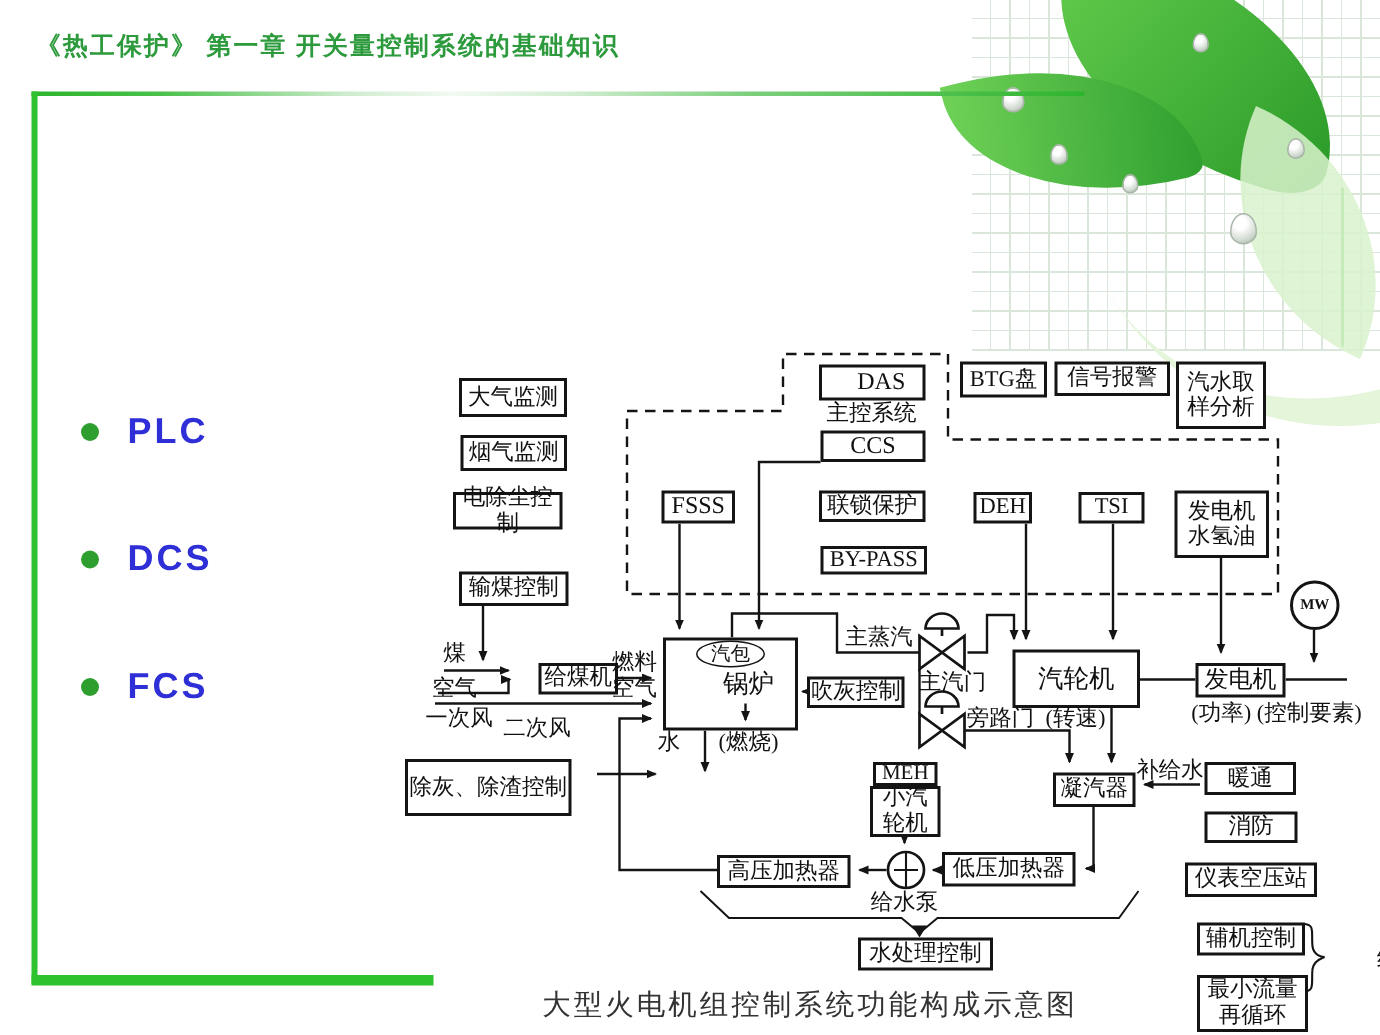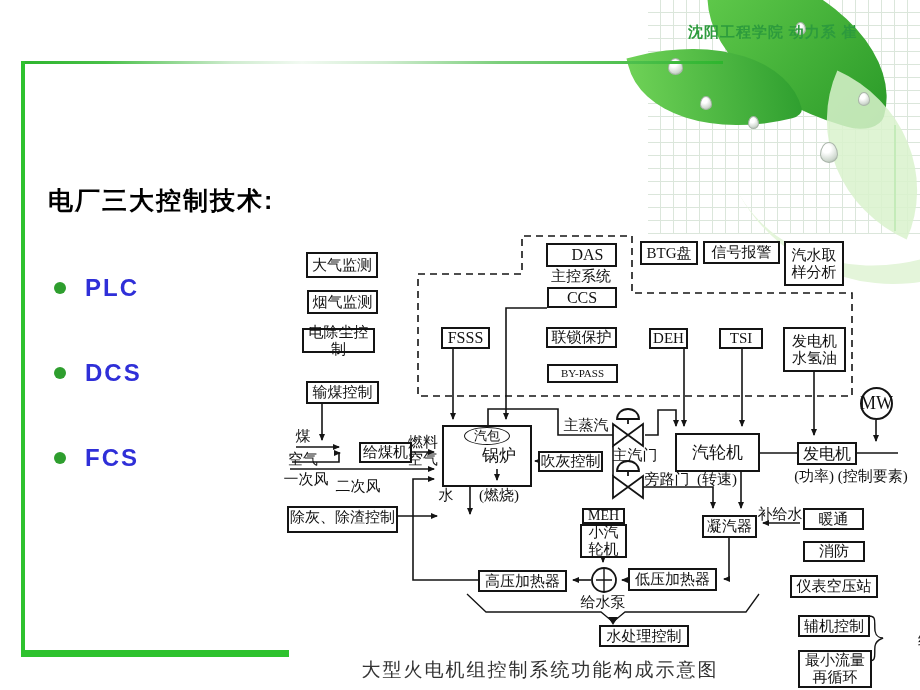--- a/index.html
+++ b/index.html
@@ -73,23 +73,22 @@
   <div class="drop" style="left:700px;top:96px;width:10px;height:12px;"></div>
   <div class="drop" style="left:748px;top:116px;width:9px;height:11px;"></div>
   <div class="drop" style="left:820px;top:142px;width:16px;height:19px;"></div>
   <div class="drop" style="left:858px;top:92px;width:10px;height:12px;"></div>
   <div class="drop" style="left:795px;top:22px;width:9px;height:11px;"></div>
 
   <div class="topline"></div>
   <div class="leftbar"></div>
   <div class="bottombar"></div>
 
-  <div class="hdrR">沈阳工程学院  动力系  崔</div>
-
-  <div class="subtitle">电厂三大控制技术:</div>
+  <div class="hdrL">《热工保护》  第一章  开关量控制系统的基础知识</div>
+
 
   <div class="bullet" style="top:274px;">
     <span class="bdot"></span>
     <span class="btxt">PLC</span>
   </div>
   <div class="bullet" style="top:359px;">
     <span class="bdot"></span>
     <span class="btxt">DCS</span>
   </div>
   <div class="bullet" style="top:444px;">
@@ -165,21 +164,21 @@
   <div id="diagram-nodes">
       <div class="dnode box" style="left: 306px; top: 252px; width: 72px; height: 26px; text-align: right;">大气监测</div>
       <div class="dnode box" style="left: 307px; top: 290px; width: 71px; height: 24px;">烟气监测</div>
       <div class="dnode box" style="left: 302px; top: 328px; width: 73px; height: 25px;">电除尘控制</div>
       <div class="dnode box" style="left: 306px; top: 381px; width: 73px; height: 23px;">输煤控制</div>
       <div class="dnode box" style="left: 546px; top: 243px; width: 71px; height: 24px; font-size: 16px; padding-left: 12px;">DAS</div>
       <div class="dnode label" style="left: 545px; top: 266px; width: 72px; height: 20px;">主控系统</div>
       <div class="dnode box" style="left: 547px; top: 287px; width: 70px; height: 21px; font-size: 16px; text-align: right;">CCS</div>
       <div class="dnode box" style="left: 441px; top: 327px; width: 49px; height: 22px; font-size: 16px;">FSSS</div>
       <div class="dnode box" style="left: 546px; top: 327px; width: 71px; height: 21px;">联锁保护</div>
-      <div class="dnode box" style="left: 547px; top: 364px; width: 71px; height: 19px; font-size: 11px;">BY-PASS</div>
+      <div class="dnode box" style="left: 547px; top: 364px; width: 71px; height: 19px; font-size: 15px;">BY-PASS</div>
       <div class="dnode box" style="left: 640px; top: 241px; width: 58px; height: 24px;">BTG盘</div>
       <div class="dnode box" style="left: 703px; top: 241px; width: 77px; height: 23px;">信号报警</div>
       <div class="dnode box" style="left: 784px; top: 241px; width: 60px; height: 45px;">汽水取
 样分析</div>
       <div class="dnode box" style="left: 649px; top: 328px; width: 39px; height: 21px; font-size: 15px;">DEH</div>
       <div class="dnode box" style="left: 719px; top: 328px; width: 44px; height: 21px; font-size: 15px;">TSI</div>
       <div class="dnode box" style="left: 783px; top: 327px; width: 63px; height: 45px;">发电机
 水氢油</div>
       <div class="dnode box thick" style="left: 442px; top: 425px; width: 90px; height: 62px;"></div>
       <div class="dnode ellipse" style="left: 464px; top: 427px; width: 46px; height: 18px; font-size: 13px;">汽包</div>
@@ -194,37 +193,37 @@
       <div class="dnode label" style="left: 282px; top: 471px; width: 48px; height: 17px;">一次风</div>
       <div class="dnode label" style="left: 334px; top: 478px; width: 48px; height: 17px;">二次风</div>
       <div class="dnode box" style="left: 538px; top: 451px; width: 65px; height: 21px;">吹灰控制</div>
       <div class="dnode label" style="left: 558px; top: 416px; width: 56px; height: 18px;">主蒸汽</div>
       <div class="dnode label" style="left: 608px; top: 446px; width: 54px; height: 18px;">主汽门</div>
       <div class="dnode label" style="left: 640px; top: 470px; width: 54px; height: 18px;">旁路门</div>
       <div class="dnode label" style="left: 692px; top: 470px; width: 50px; height: 18px;">(转速)</div>
       <div class="dnode box thick" style="left: 675px; top: 433px; width: 85px; height: 39px; font-size: 17px;">汽轮机</div>
       <div class="dnode box thick" style="left: 797px; top: 442px; width: 60px; height: 23px; font-size: 16px;">发电机</div>
       <div class="dnode label" style="left: 786px; top: 467px; width: 130px; height: 19px;">(功率) (控制要素)</div>
-      <div class="dnode circle" style="left: 860px; top: 387px; width: 33px; height: 33px; font-size: 18px;">MW</div>
+      <div class="dnode circle" style="left: 860px; top: 387px; width: 33px; height: 33px; font-size: 10px; font-weight: bold;">MW</div>
       <div class="dnode box" style="left: 702px; top: 515px; width: 55px; height: 23px;">凝汽器</div>
       <div class="dnode label" style="left: 754px; top: 505px; width: 52px; height: 18px;">补给水</div>
       <div class="dnode box" style="left: 803px; top: 508px; width: 61px; height: 22px;">暖通</div>
       <div class="dnode box" style="left: 803px; top: 541px; width: 62px; height: 21px;">消防</div>
       <div class="dnode box" style="left: 790px; top: 575px; width: 88px; height: 23px;">仪表空压站</div>
       <div class="dnode box" style="left: 798px; top: 615px; width: 72px; height: 22px;">辅机控制</div>
       <div class="dnode box" style="left: 798px; top: 650px; width: 74px; height: 38px;">最小流量
 再循环</div>
       <div class="dnode label" style="left: 882px; top: 631px; width: 38px; height: 19px; margin-left: 32px;">纳入</div>
       <div class="dnode box" style="left: 582px; top: 508px; width: 43px; height: 16px; font-size: 14px;">MEH</div>
       <div class="dnode box" style="left: 580px; top: 524px; width: 47px; height: 34px;">小汽
 轮机</div>
       <div class="dnode box" style="left: 478px; top: 570px; width: 89px; height: 22px;">高压加热器</div>
       <div class="dnode box" style="left: 628px; top: 568px; width: 89px; height: 23px;">低压加热器</div>
-      <div class="dnode box" style="left: 287px; top: 506px; width: 111px; height: 27px; font-family: Liberation Mono, monospace;">除灰、除渣控制</div>
-      <div class="dnode box" style="left: 599px; top: 625px; width: 90px; height: 22px;">水处理控制</div>
+      <div class="dnode box" style="left: 270px; top: 506px; width: 111px; height: 38px;">除灰、除渣控制</div>
+      <div class="dnode box" style="left: 572px; top: 625px; width: 90px; height: 22px;">水处理控制</div>
       <div class="dnode label" style="left: 576px; top: 594px; width: 54px; height: 17px;">给水泵</div>
     </div>
 
   <svg class="overlines" width="920" height="690" viewBox="0 0 920 690">
     <path d="M497,469 V480" stroke="#141414" stroke-width="1.6" fill="none" marker-end="url(#ar)"></path>
   </svg>
 
   <div class="caption">大型火电机组控制系统功能构成示意图</div>
 
 </div>

